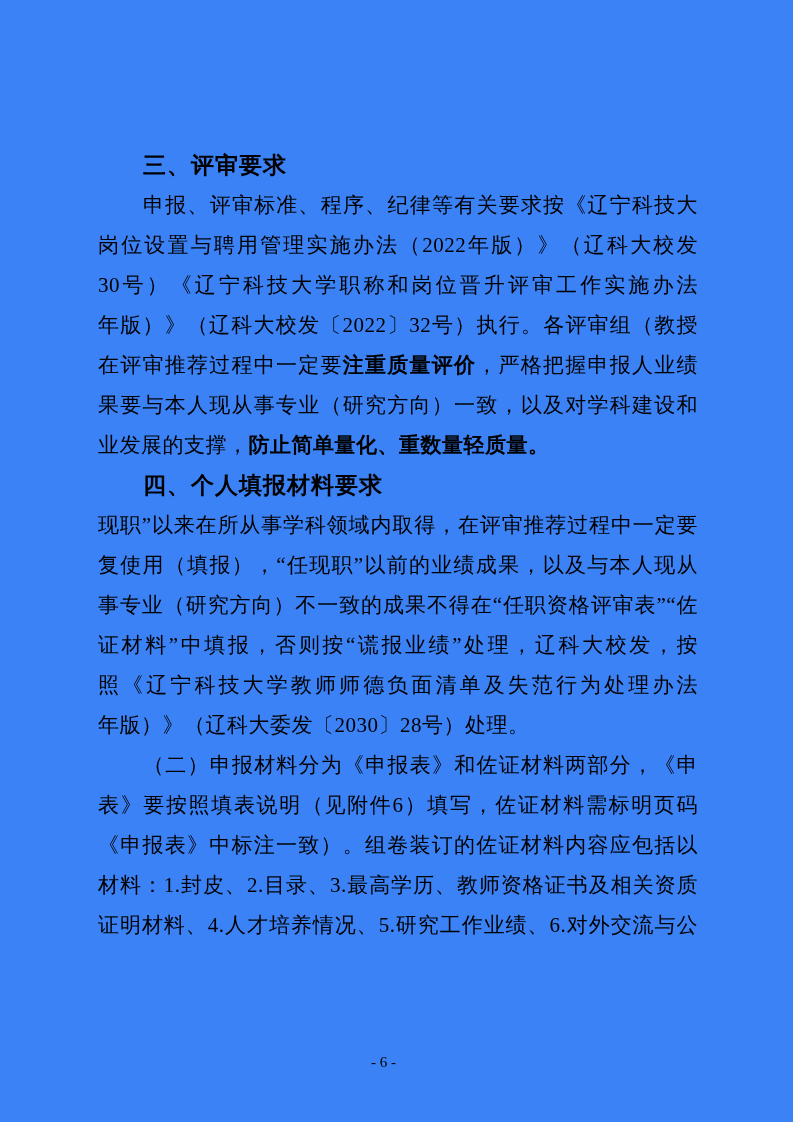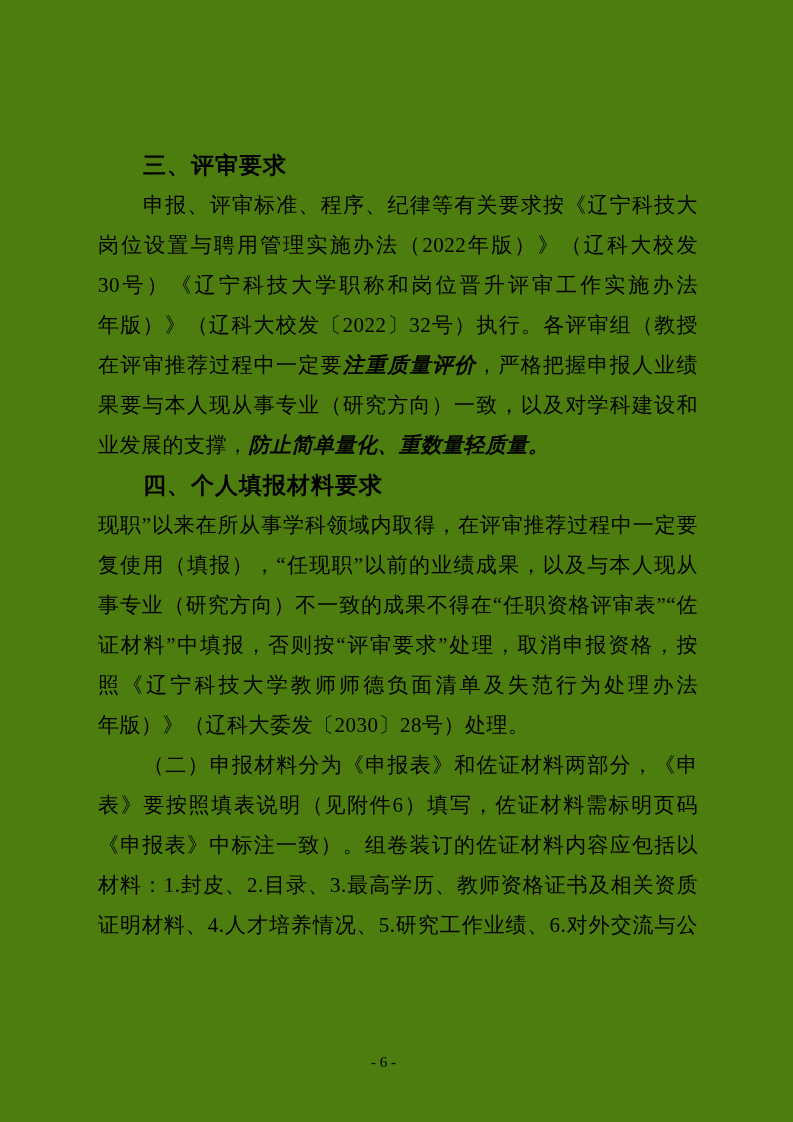--- a/index.html
+++ b/index.html
@@ -7,21 +7,21 @@
     width: 793px; height: 1122px;
     background: #ffffff;
     position: relative;
     font-family: "Liberation Serif", "DejaVu Serif", serif;
     color: #000000;
     overflow: hidden;
   }
   .page {
     position: absolute; left: 0; top: 0;
     width: 793px; height: 1122px;
-    background: #4d7c0f;
+    background: #3b82f6;
   }
   .textblock {
     position: absolute;
     left: 98px; top: 145px;
     width: 600px;
   }
   .line {
     display: block;
     height: 40px;
     line-height: 40px;
@@ -35,21 +35,21 @@
     text-align-last: justify;
     overflow: hidden;
   }
   .line.indent { text-indent: 45px; }
   .line.heading {
     font-family: "Liberation Sans", "DejaVu Sans", sans-serif;
     font-weight: bold;
     font-size: 23px;
     letter-spacing: 1px;
   }
-  .b { font-weight: bold; font-style: italic; }
+  .b { font-weight: bold; }
   .footer {
     position: absolute;
     top: 1052px;
     left: 98px;
     width: 571px;
     text-align: center;
     font-size: 15px;
     line-height: 20px;
     font-family: "Liberation Serif", "DejaVu Serif", serif;
     color: #000000;
@@ -105,21 +105,21 @@
 
     <div class="line justify">
       <span>复使用（填报），“任现职”以前的业绩成果，以及与本人现从</span>
     </div>
 
     <div class="line justify">
       <span>事专业（研究方向）不一致的成果不得在“任职资格评审表”“佐</span>
     </div>
 
     <div class="line justify">
-      <span>证材料”中填报，否则按“评审要求”处理，取消申报资格，按</span>
+      <span>证材料”中填报，否则按“谎报业绩”处理，辽科大校发，按</span>
     </div>
 
     <div class="line justify">
       <span>照《辽宁科技大学教师师德负面清单及失范行为处理办法（2022</span>
     </div>
 
     <div class="line">
       <span>年版）》（辽科大委发〔2030〕28号）处理。</span>
     </div>
 

